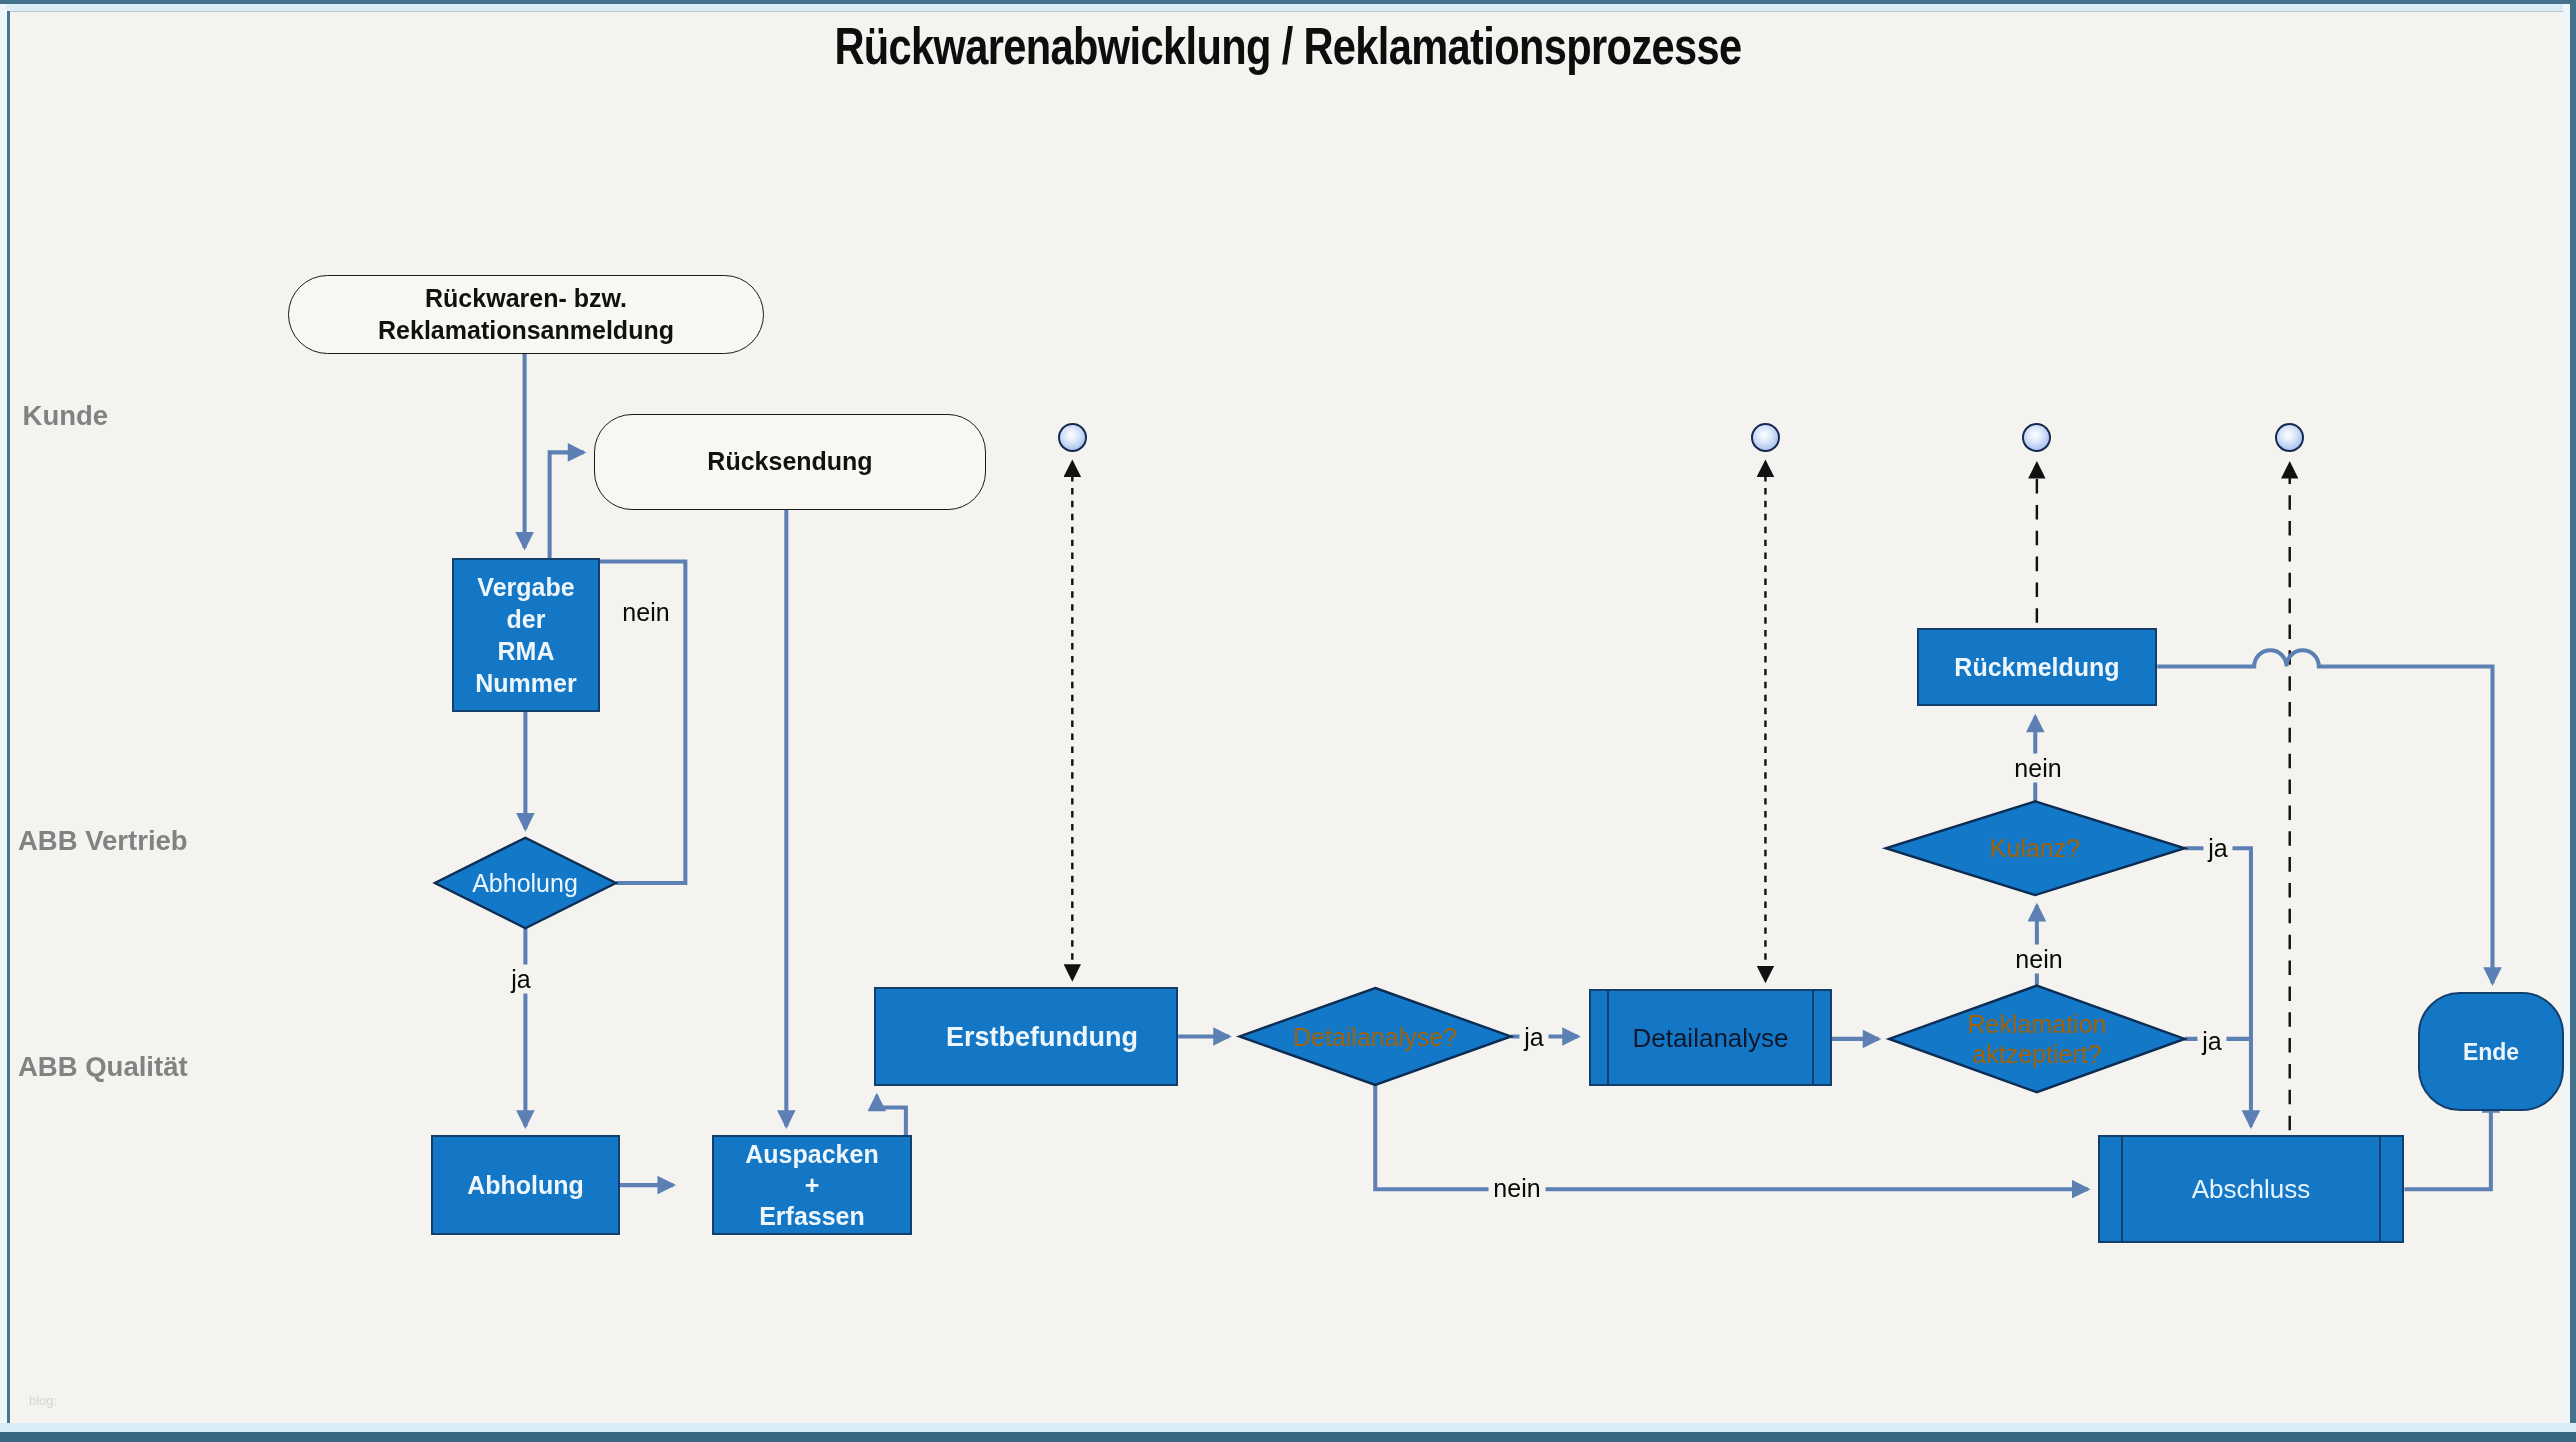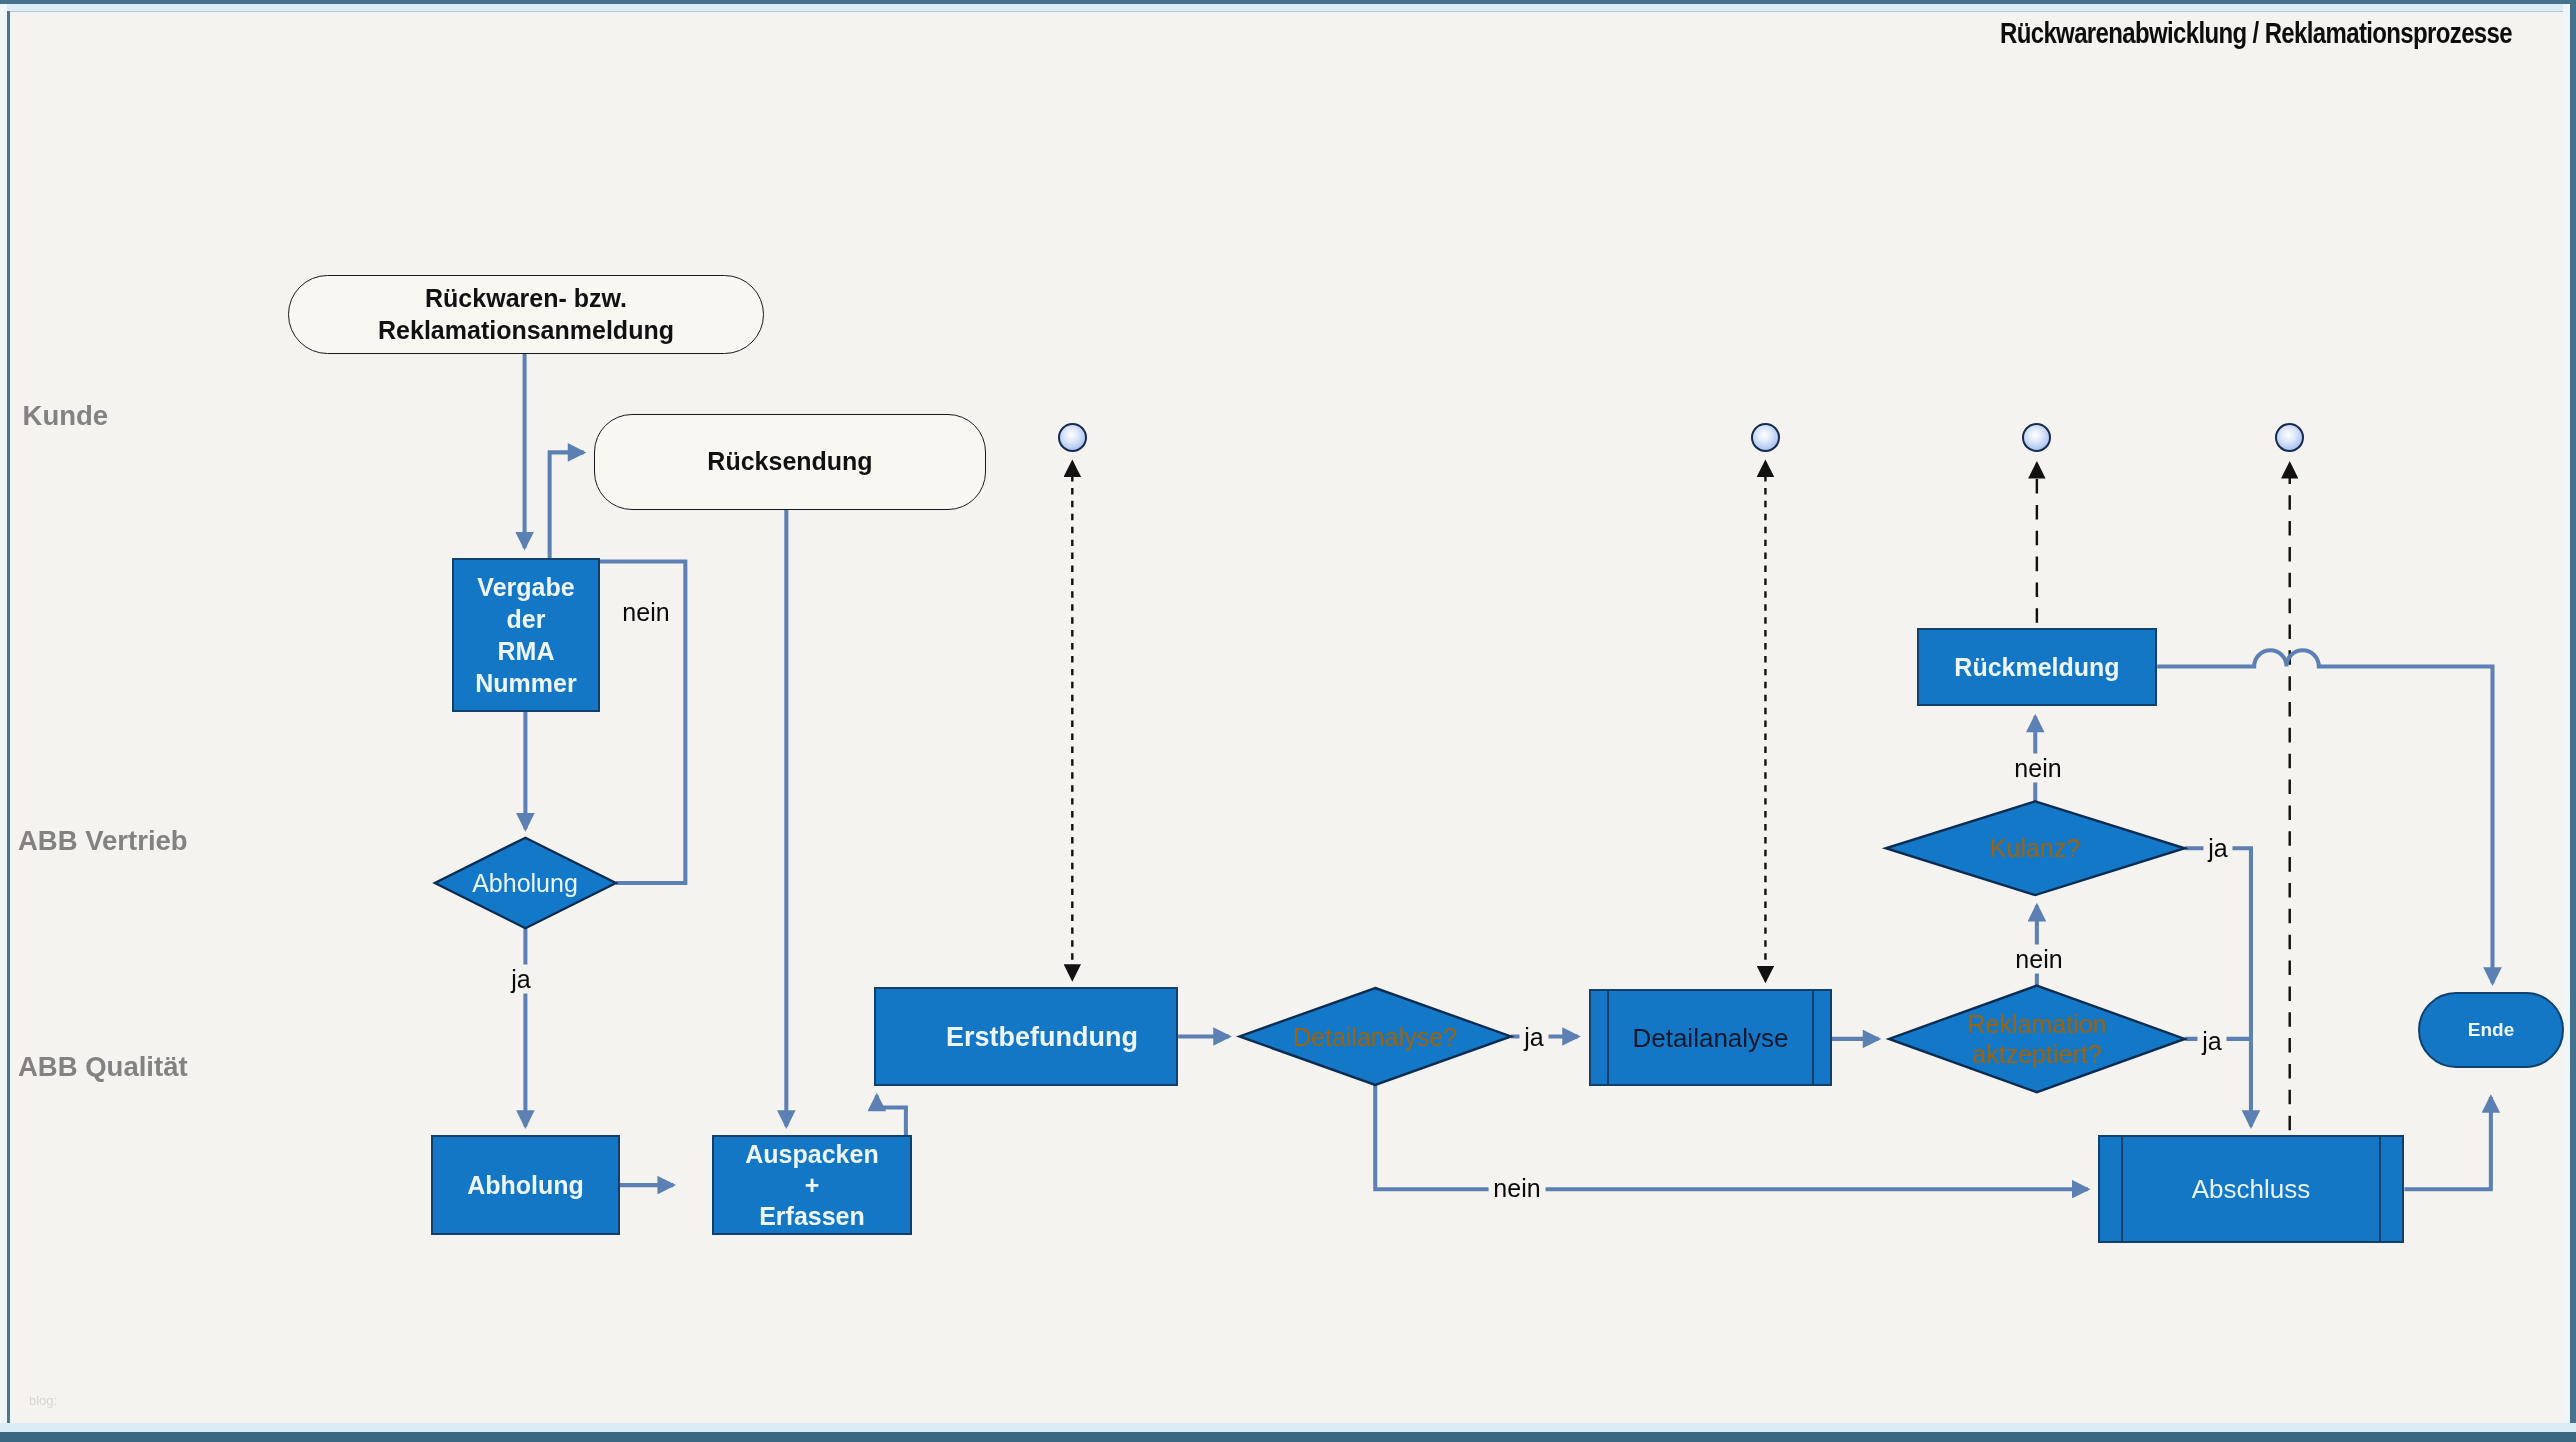--- a/index.html
+++ b/index.html
@@ -15,22 +15,22 @@
   #frame-top-line{left:0;top:11.3px;width:2576px;height:0.8px;background:#b3c8d2;}
   #frame-left-light{left:0;top:4px;width:7.3px;height:1430px;background:#eef6fa;}
   #frame-left-dark{left:7.3px;top:11.3px;width:3.2px;height:1422px;background:#4a7590;}
   #frame-right-light{left:2563px;top:4px;width:7.3px;height:1430px;background:#eef6fa;}
   #frame-right-dark{left:2570px;top:0;width:5.7px;height:1442px;background:#44718c;}
   #frame-bottom-light{left:0;top:1423px;width:2576px;height:9px;background:#daecf5;}
   #frame-bottom-dark{left:0;top:1432px;width:2576px;height:10.5px;background:#3a6883;}
 
   
   .title{
-    position:absolute;left:0;right:0;top:16px;text-align:right;
-    font-size:30px;font-weight:bold;color:#0d0d0d;
+    position:absolute;left:0;right:0;top:16px;text-align:center;
+    font-size:52px;font-weight:bold;color:#0d0d0d;
   }
   .title span{display:inline-block;transform:scaleX(0.80);letter-spacing:-0.8px;}
 
   
   .lane-label{position:absolute;font-size:27.5px;font-weight:bold;color:#828282;margin-top:36px;}
   #lane-kunde{left:22.6px;top:364px;}
   #lane-vertrieb{left:18px;top:789px;}
   #lane-qualitaet{left:18px;top:1015px;}
 
   
@@ -45,21 +45,21 @@
         font-weight:bold;font-size:25px;line-height:31.5px;}
   #node-start{left:288px;top:275px;width:476px;height:79px;border-radius:40px;}
   #node-ruecksendung{left:594px;top:414px;width:392px;height:96px;border-radius:38px;}
   #node-vergabe{left:452px;top:558px;width:148px;height:154px;}
   #node-abholung{left:431px;top:1135px;width:189px;height:100px;}
   #node-auspacken{left:712px;top:1135px;width:200px;height:100px;line-height:31px;}
   #node-erstbefundung{left:874px;top:987px;width:304px;height:99px;font-size:27px;padding-left:32px;}
   #node-detailanalyse{left:1589px;top:989px;width:243px;height:97px;font-weight:normal;font-size:26px;color:#0f172a;}
   #node-rueckmeldung{left:1917px;top:628px;width:240px;height:78px;}
   #node-abschluss{left:2098px;top:1135px;width:306px;height:108px;font-weight:normal;font-size:26px;color:#e8f3fb;}
-  #node-ende{left:2418px;top:992px;width:146px;height:76px;border-radius:42px;font-size:19px;}
+  #node-ende{left:2418px;top:992px;width:146px;height:119px;border-radius:42px;font-size:23px;}
   .subbar{position:absolute;top:0;bottom:0;width:2.4px;background:#123f6b;}
   .subbar.l{left:16px;} .subbar.r{right:16px;}
   #node-abschluss .subbar.l{left:21px;} #node-abschluss .subbar.r{right:21px;}
 
   
   .diamond-label{position:absolute;z-index:3;transform:translate(-50%,-50%);
      color:#a16207;font-size:25px;line-height:30px;text-align:center;white-space:pre-line;}
 
   
   .connector-circle{position:absolute;z-index:2;width:29px;height:29px;border-radius:50%;

